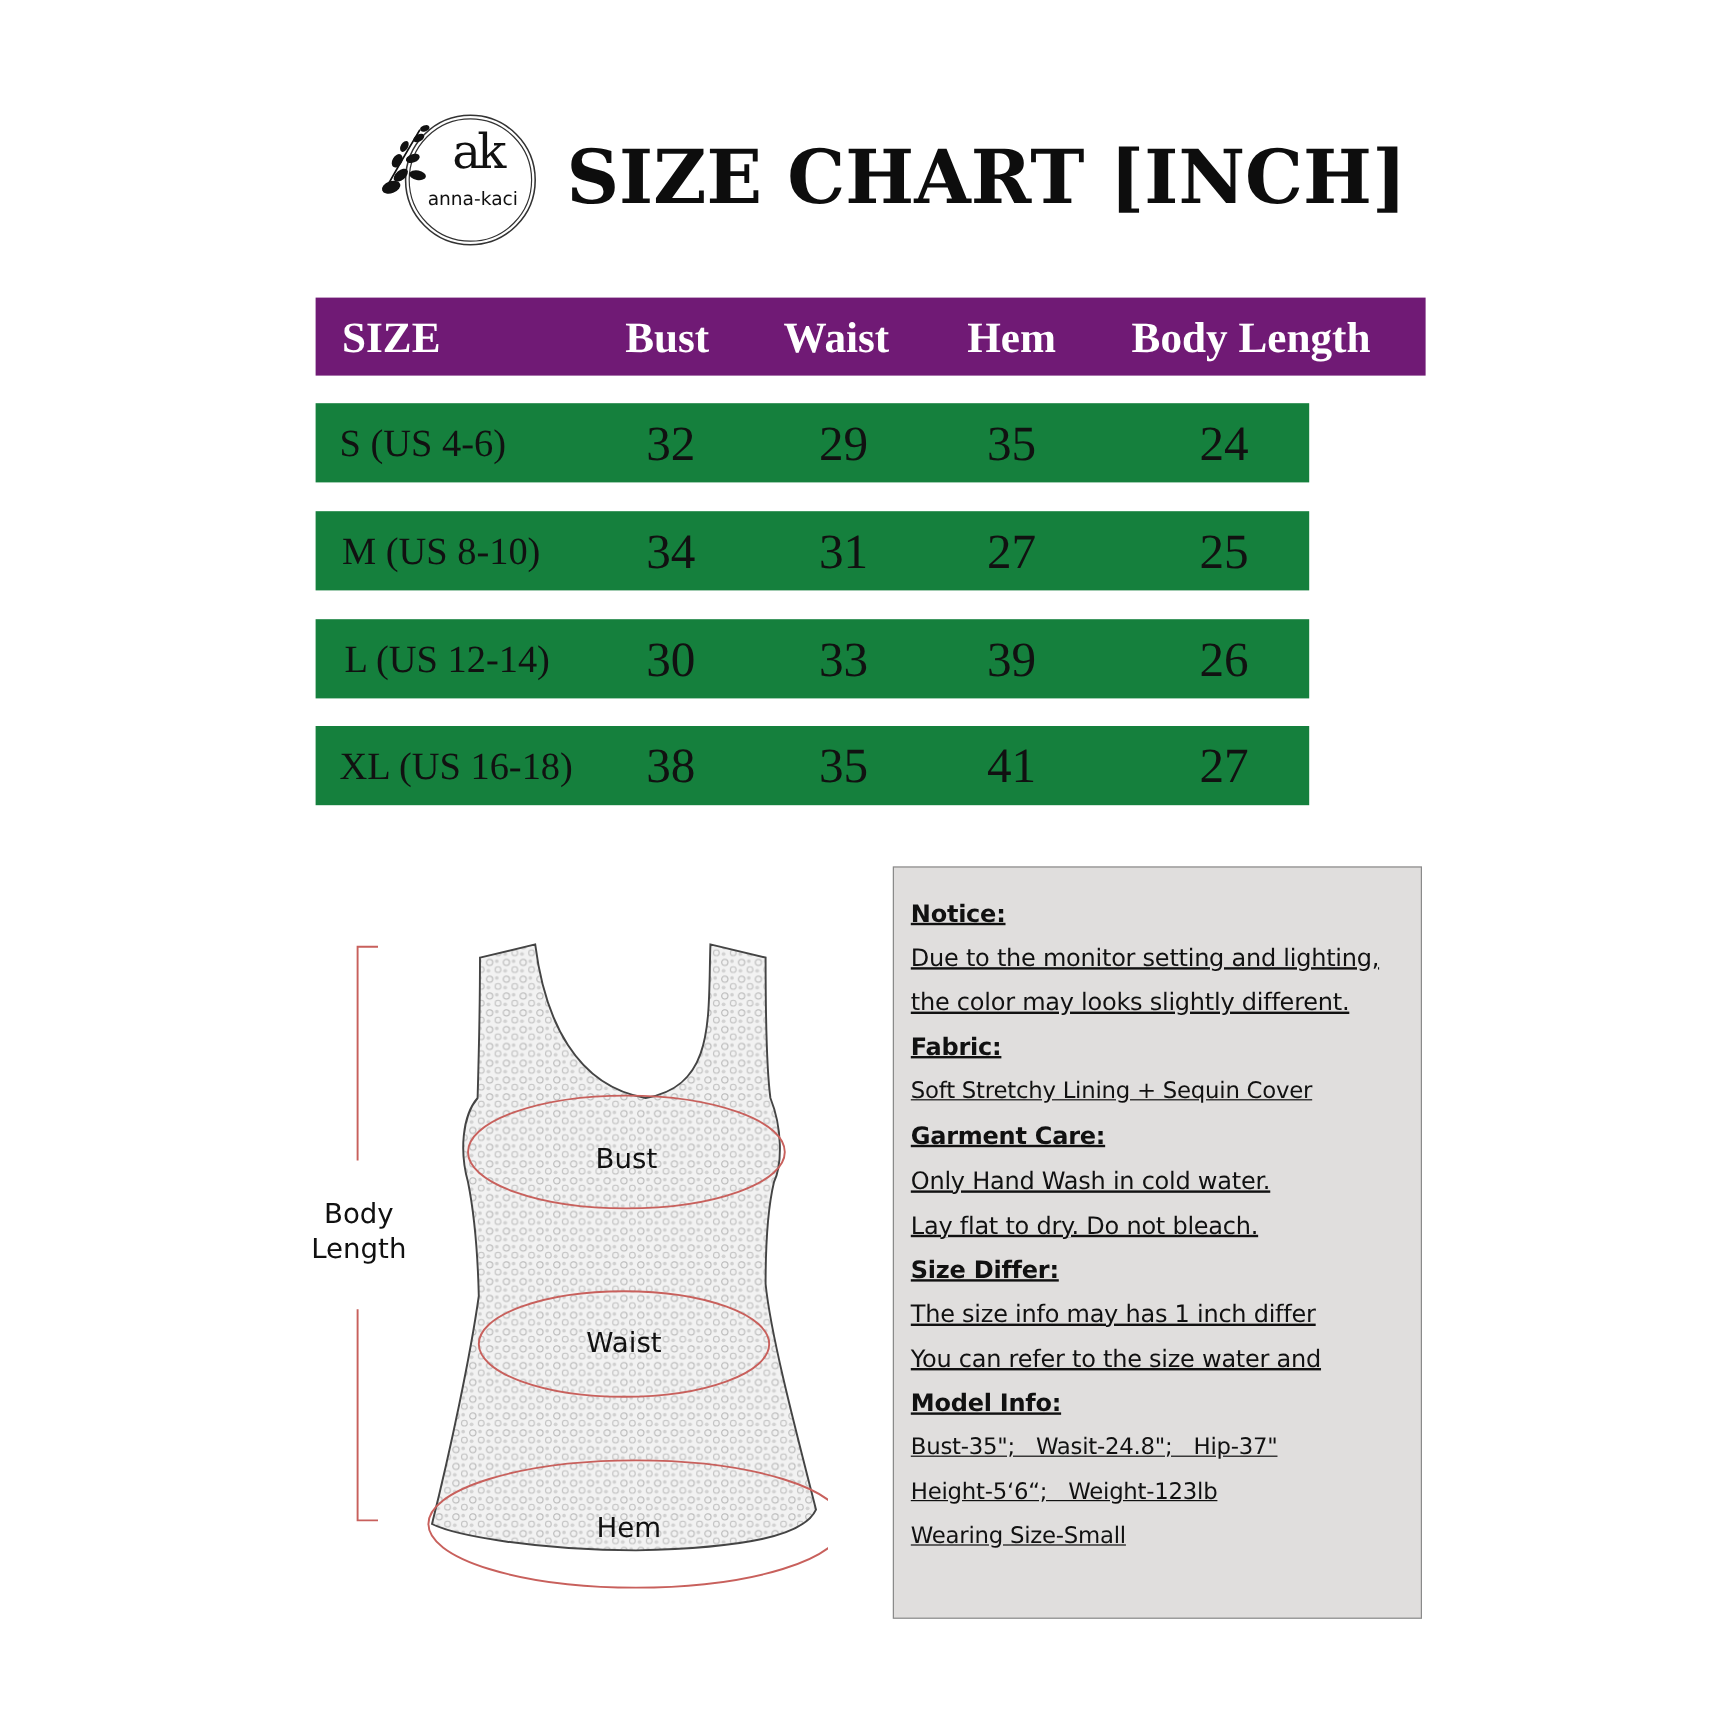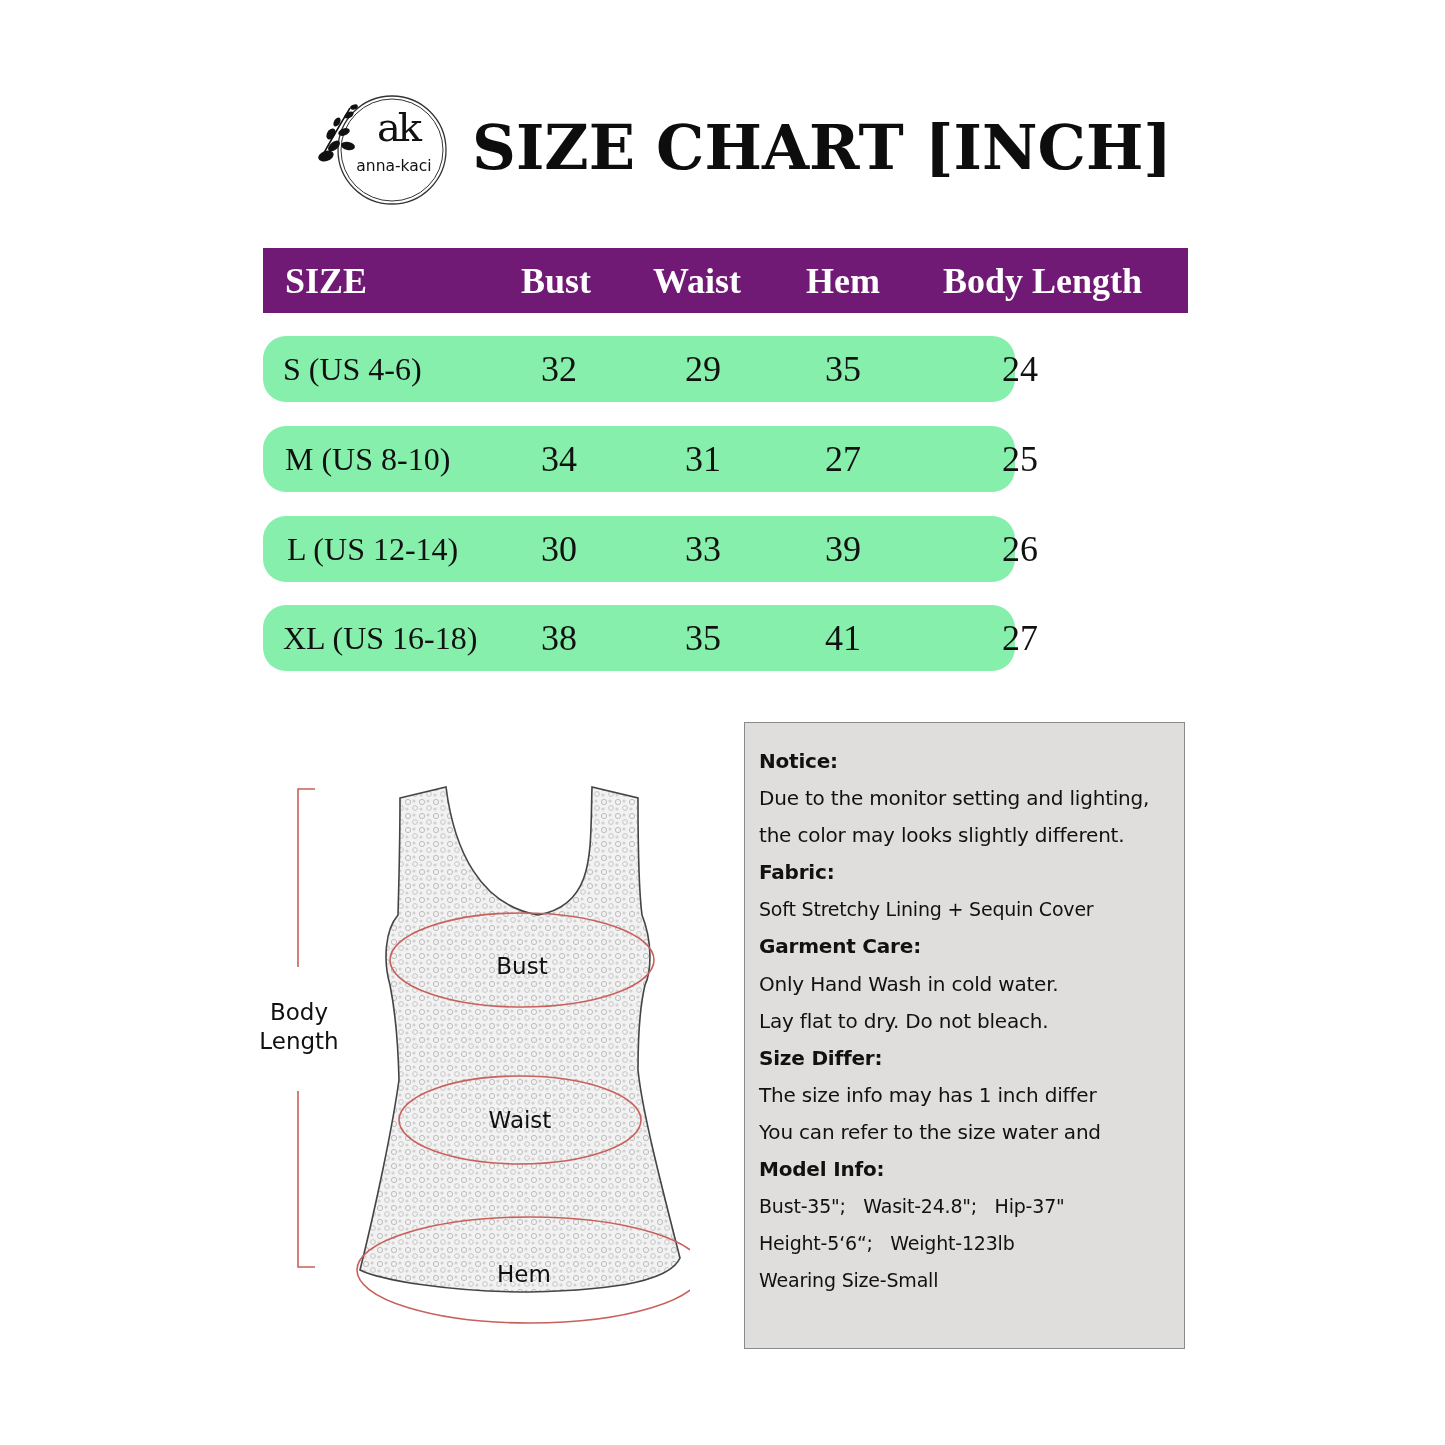--- a/index.html
+++ b/index.html
@@ -15,33 +15,32 @@
       color: #0d0d0d; line-height: 80px; white-space: nowrap;
       transform: scaleX(0.98); transform-origin: left center;
     }
 
     
     .thead {
       left: 263px; top: 248px; width: 925px; height: 65px;
       background: #701a75;
     }
     .trow {
-      left: 263px; width: 752px; height: 66px;
-      background: #86efac;
-      border-radius: 23px;
+      left: 263px; width: 828px; height: 66px;
+      background: #15803d;
     }
     .cell {
       position: absolute; top: 0; height: 100%;
       display: flex; align-items: center;
       font-family: "Liberation Serif", "DejaVu Serif", serif;
       white-space: nowrap;
     }
     .thead .cell { color: #ffffff; font-weight: bold; font-size: 36px; }
     .trow .cell { color: #111111; font-size: 32px; }
-    .trow .cell.num { font-size: 36px; justify-content: center; }
+    .trow .cell.num { font-size: 41px; justify-content: center; }
     .thead .cell.c0 { left: 22px; }
     .thead .cell.c1 { left: 258px; }
     .thead .cell.c2 { left: 390px; }
     .thead .cell.c3 { left: 543px; }
     .thead .cell.c4 { left: 680px; }
     .trow .cell.c0 { left: 20px; }
     .trow .cell.c1 { left: 256px; width: 80px; }
     .trow .cell.c2 { left: 400px; width: 80px; }
     .trow .cell.c3 { left: 540px; width: 80px; }
     .trow .cell.c4 { left: 717px; width: 80px; }
@@ -57,20 +56,21 @@
     .notice {
       left: 744px; top: 722px; width: 441px; height: 627px;
       background: #e0dedd; border: 1px solid #8a8a8a;
       box-sizing: border-box; padding: 20px 0 0 14px;
       font-family: "DejaVu Sans", "Liberation Sans", sans-serif;
       color: #111;
     }
     .notice .line {
       height: 37.1px; line-height: 37.1px; font-size: 20px; white-space: nowrap;
       letter-spacing: -0.2px;
+      text-decoration: underline;
     }
     .notice .line.h { font-weight: bold; font-size: 20px; }
     .notice .line.small { font-size: 19px; }
   </style>
 </head>
 <body>
 
 <div class="abs logo">
   <svg width="136" height="124" viewBox="0 0 136 124">
     <circle cx="80" cy="62" r="54" fill="none" stroke="#333" stroke-width="1.3"></circle>

